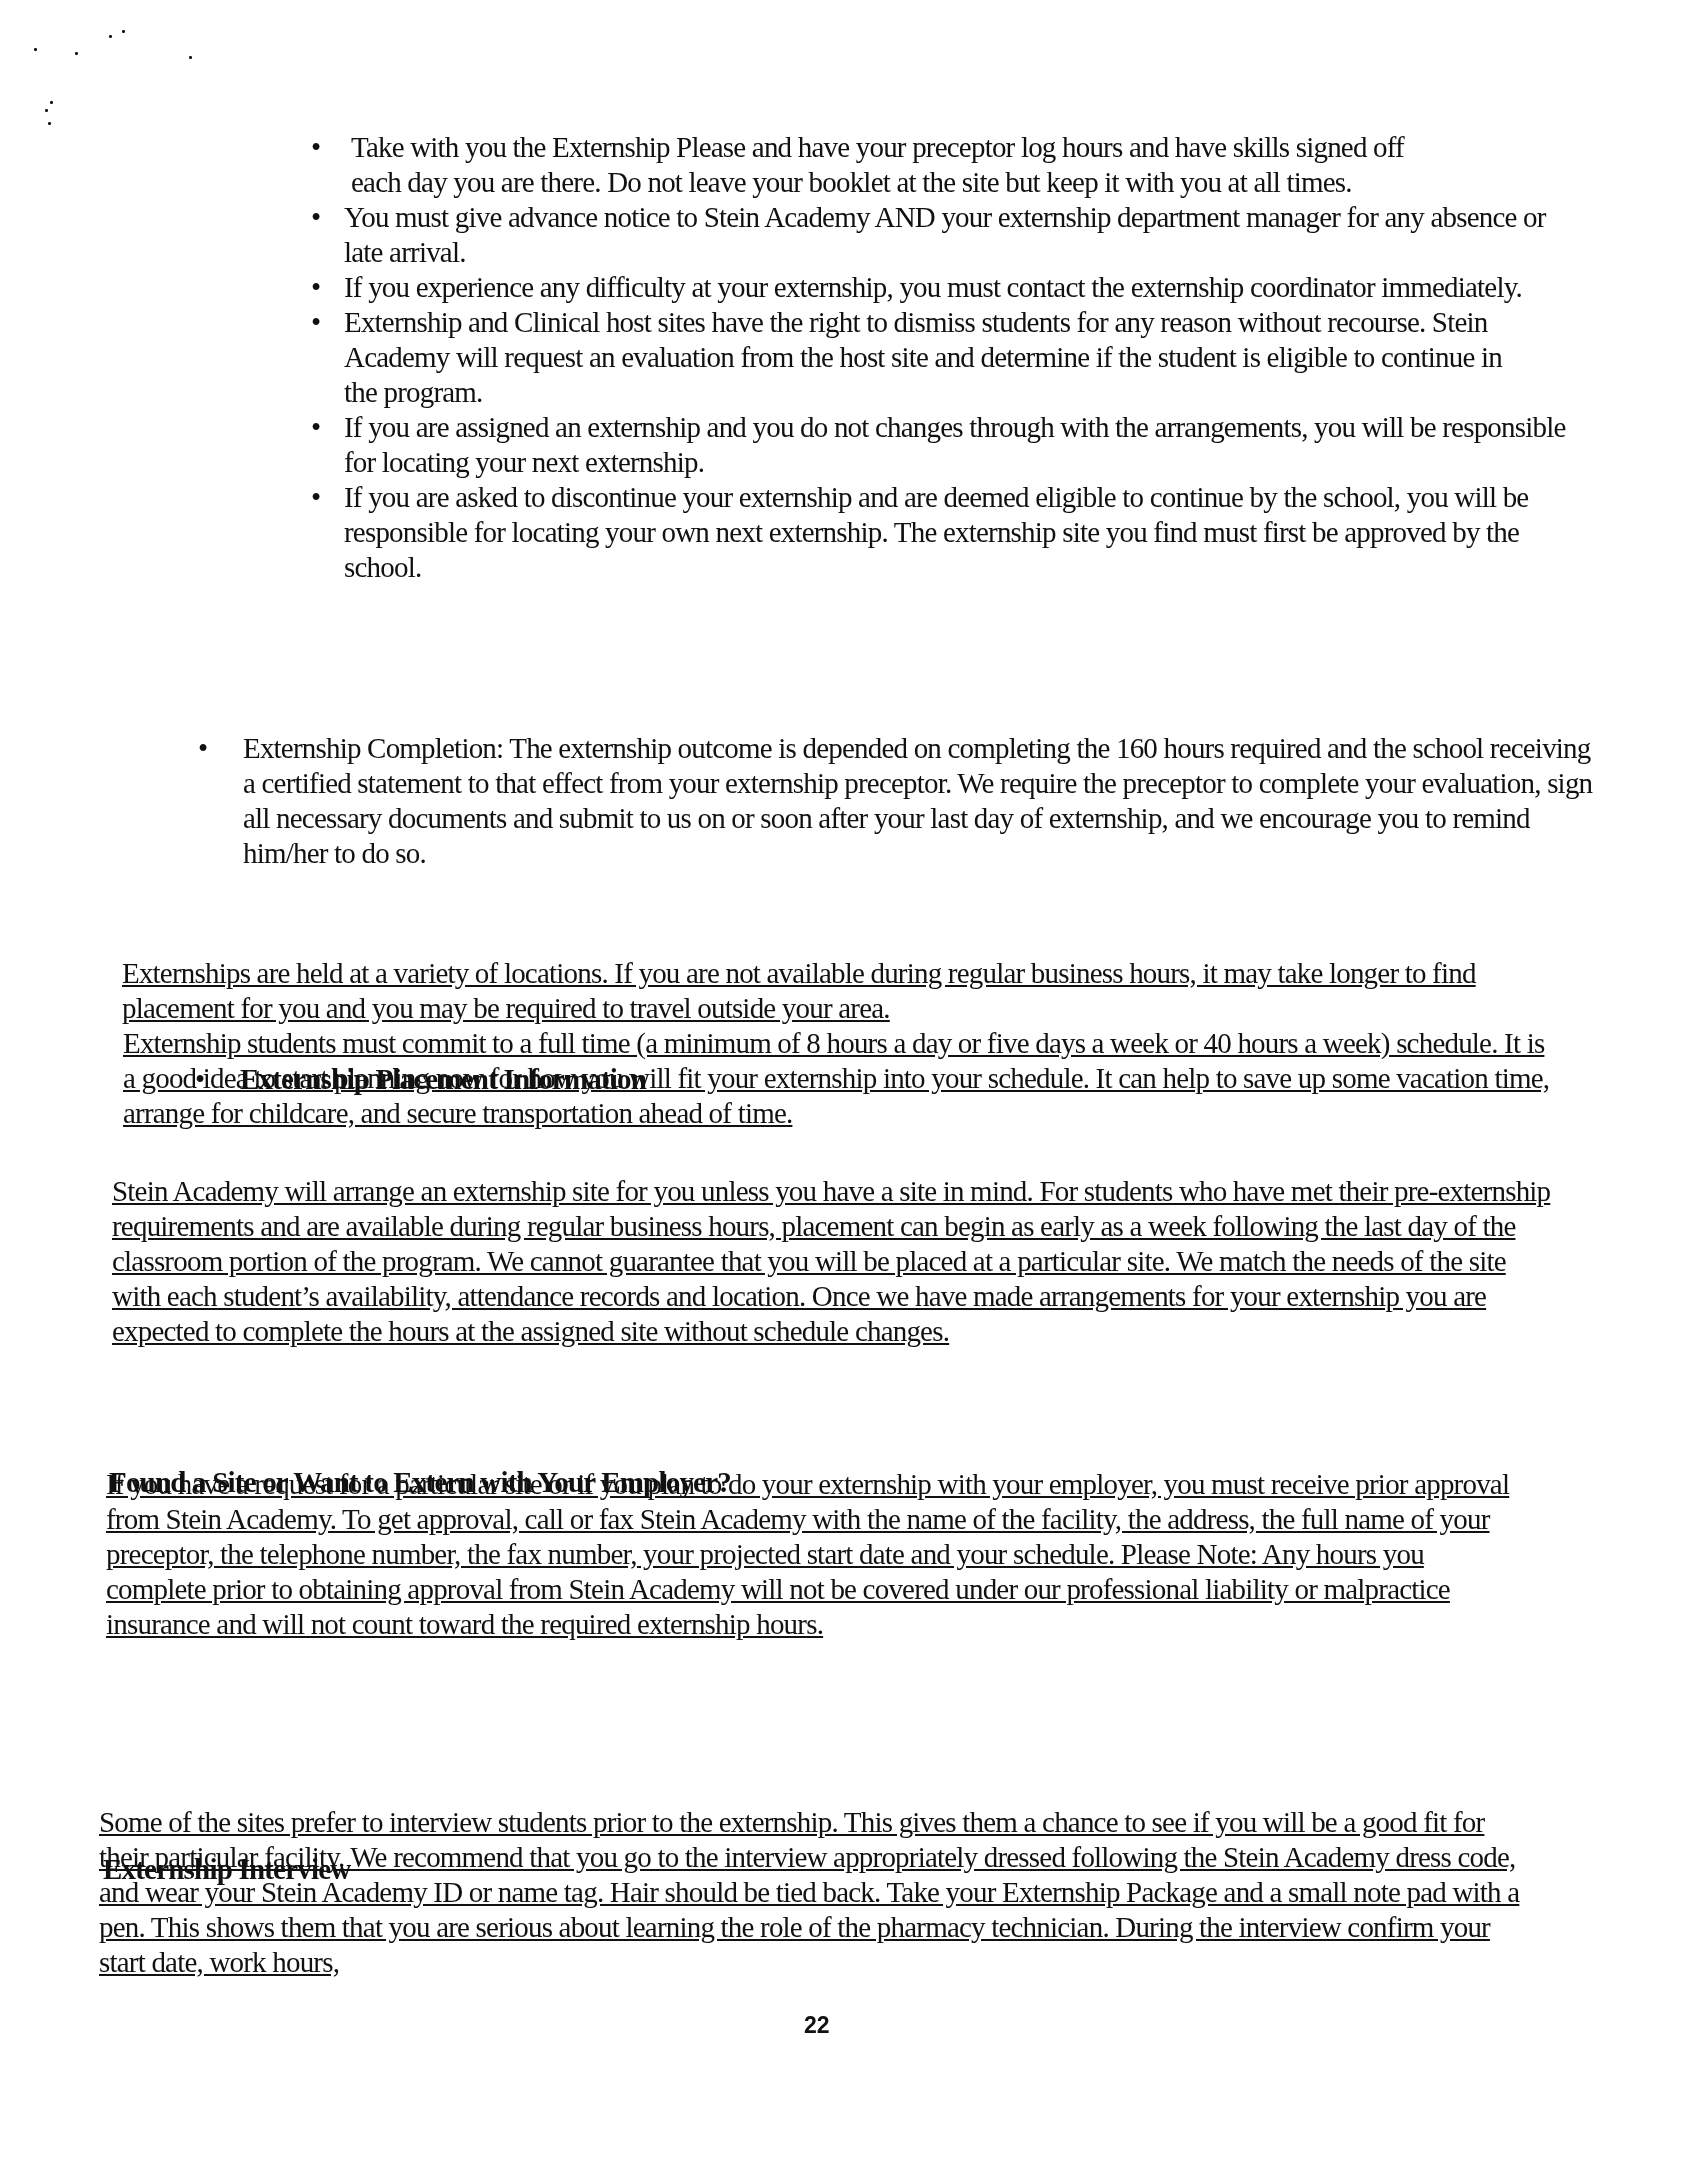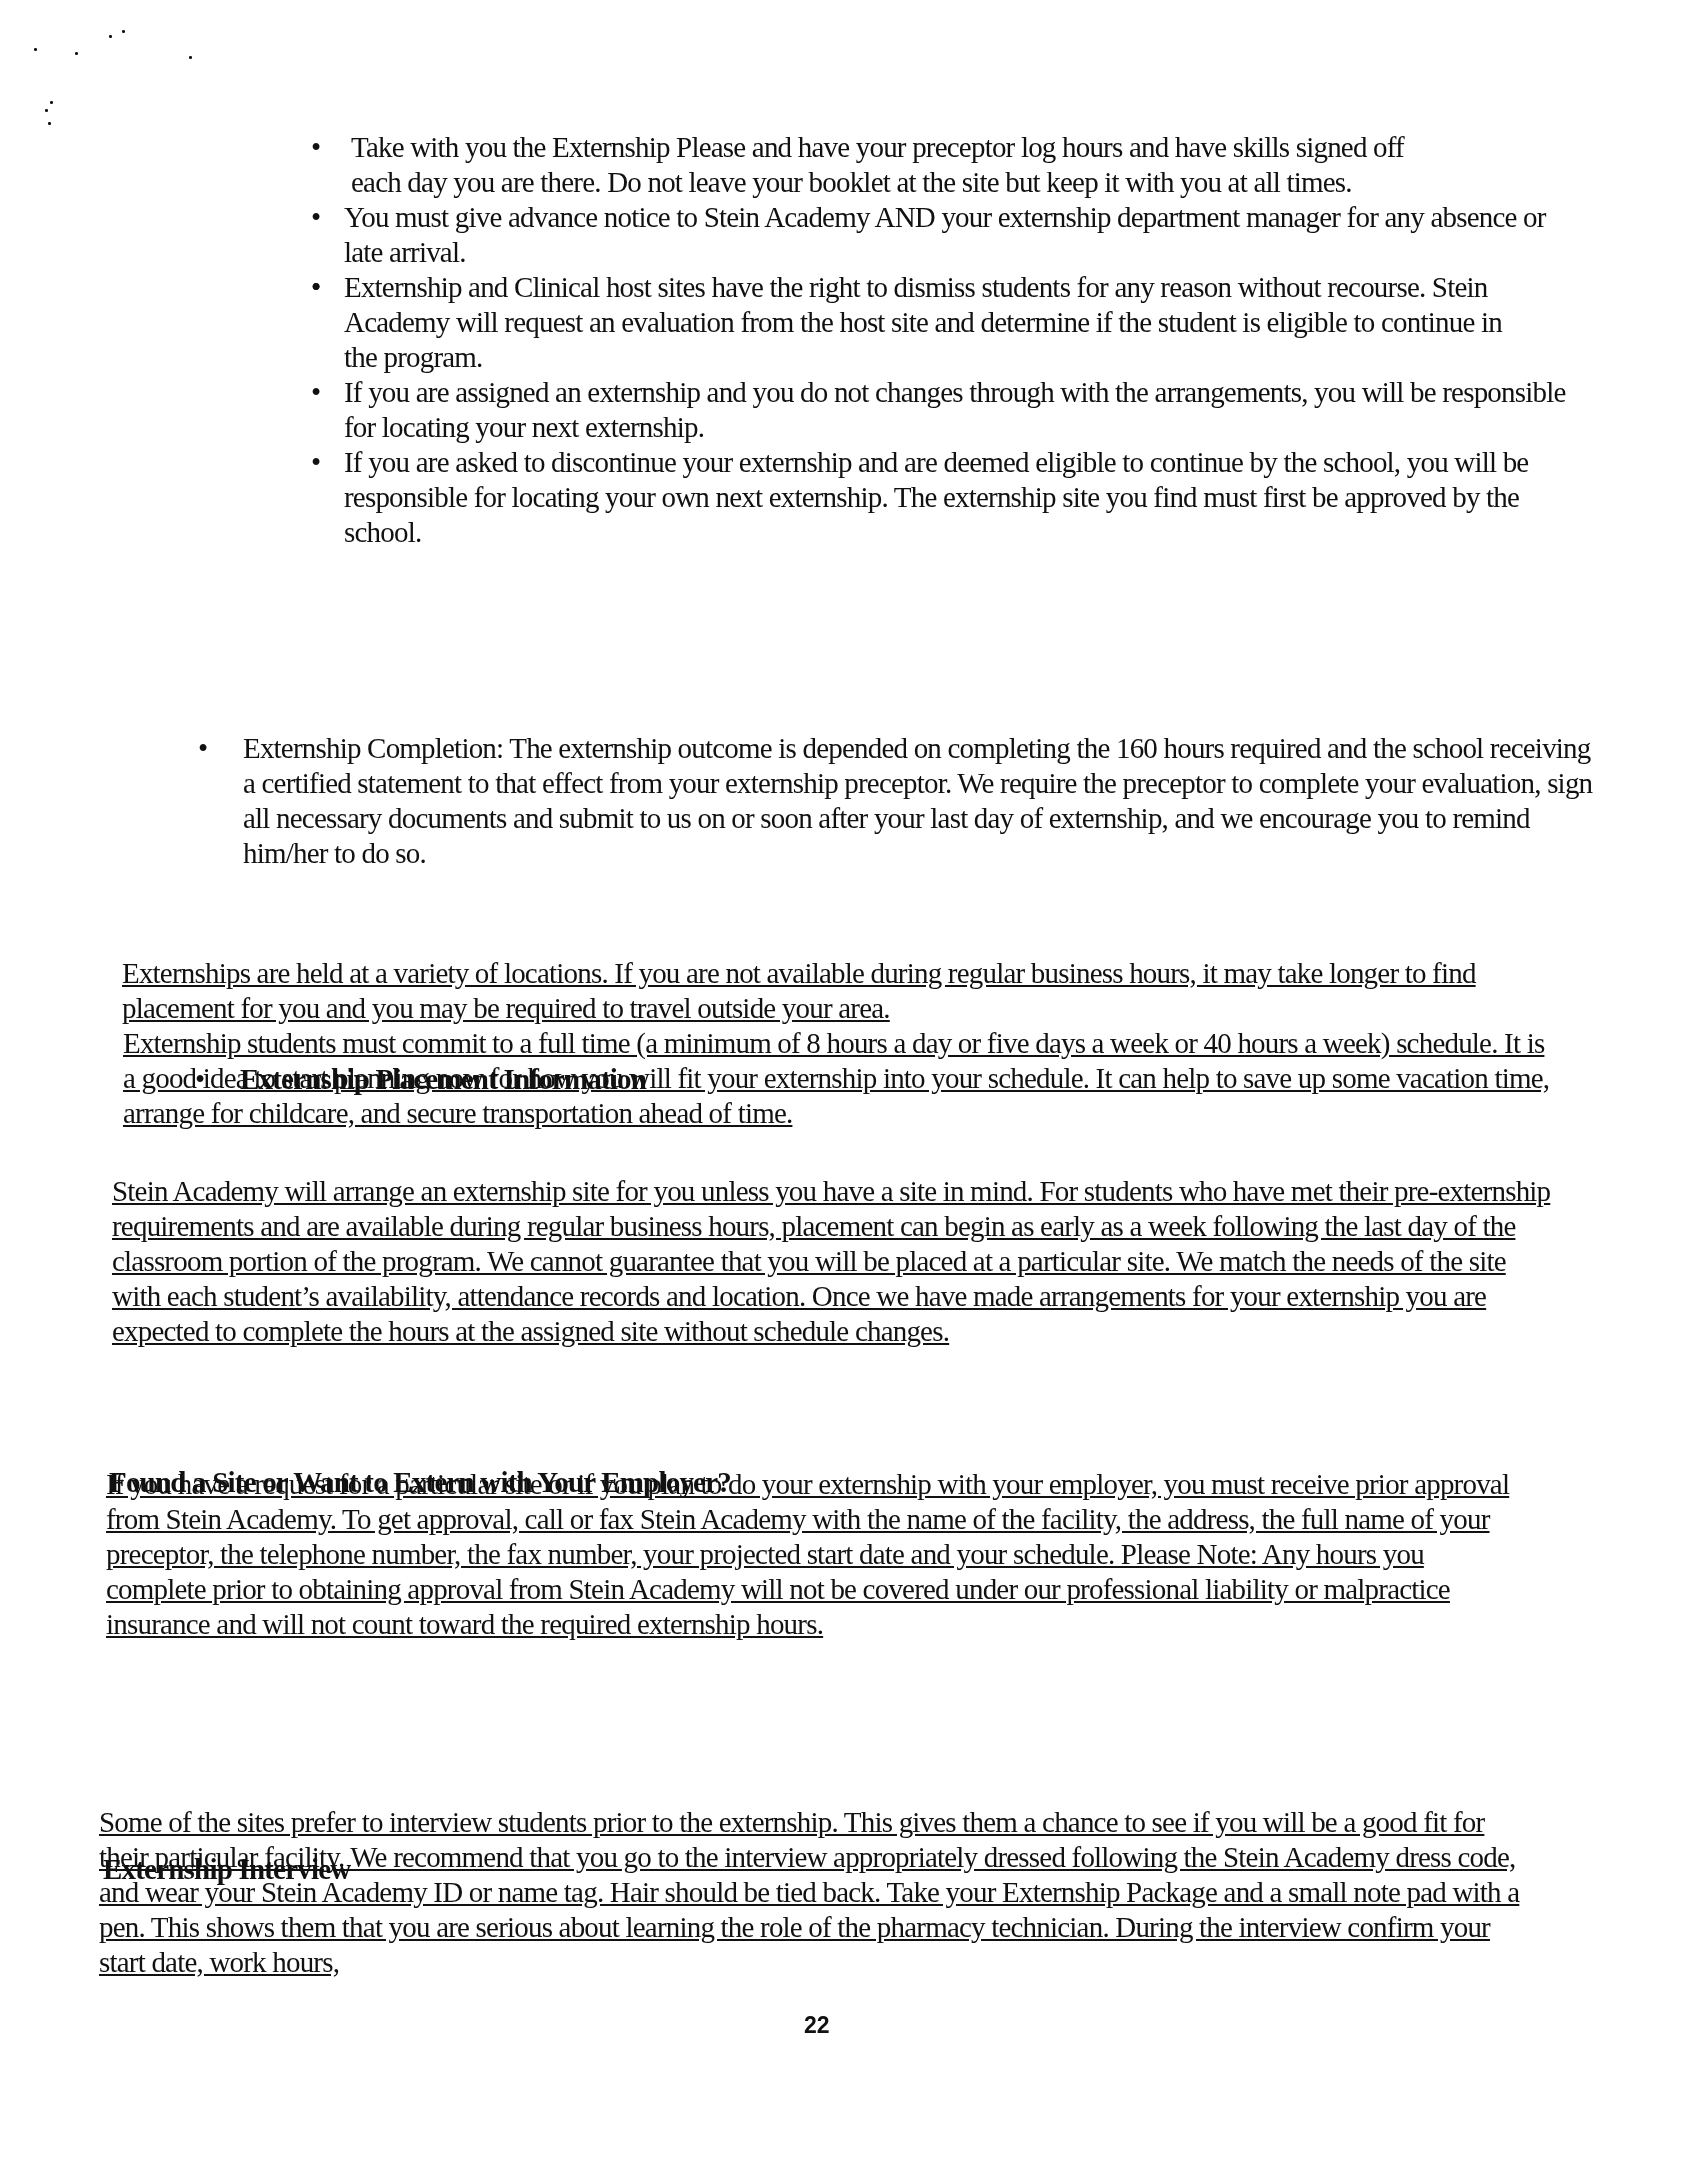--- a/index.html
+++ b/index.html
@@ -44,20 +44,21 @@
     <li style="padding-left:40px; width:1059px;">
       <span class="bullet">•</span>
       <span>Take with you the Externship Please and have your preceptor log hours and have skills signed off each day you are there. Do not leave your booklet at the site but keep it with you at all times.</span>
     </li>
     <li>
       <span class="bullet">•</span>
       <span>You must give advance notice to Stein Academy AND your externship department manager for any absence or late arrival.</span>
     </li>
     <li>
       <span class="bullet">•</span>
+      <span>If you experience any difficulty at your externship, you must contact the externship coordinator immediately.</span>
     </li>
     <li style="width:1178px;">
       <span class="bullet">•</span>
       <span>Externship and Clinical host sites have the right to dismiss students for any reason without recourse. Stein Academy will request an evaluation from the host site and determine if the student is eligible to continue in the program.</span>
     </li>
     <li>
       <span class="bullet">•</span>
       <span>If you are assigned an externship and you do not changes through with the arrangements, you will be responsible for locating your next externship.</span>
     </li>
     <li style="width:1224px;">

